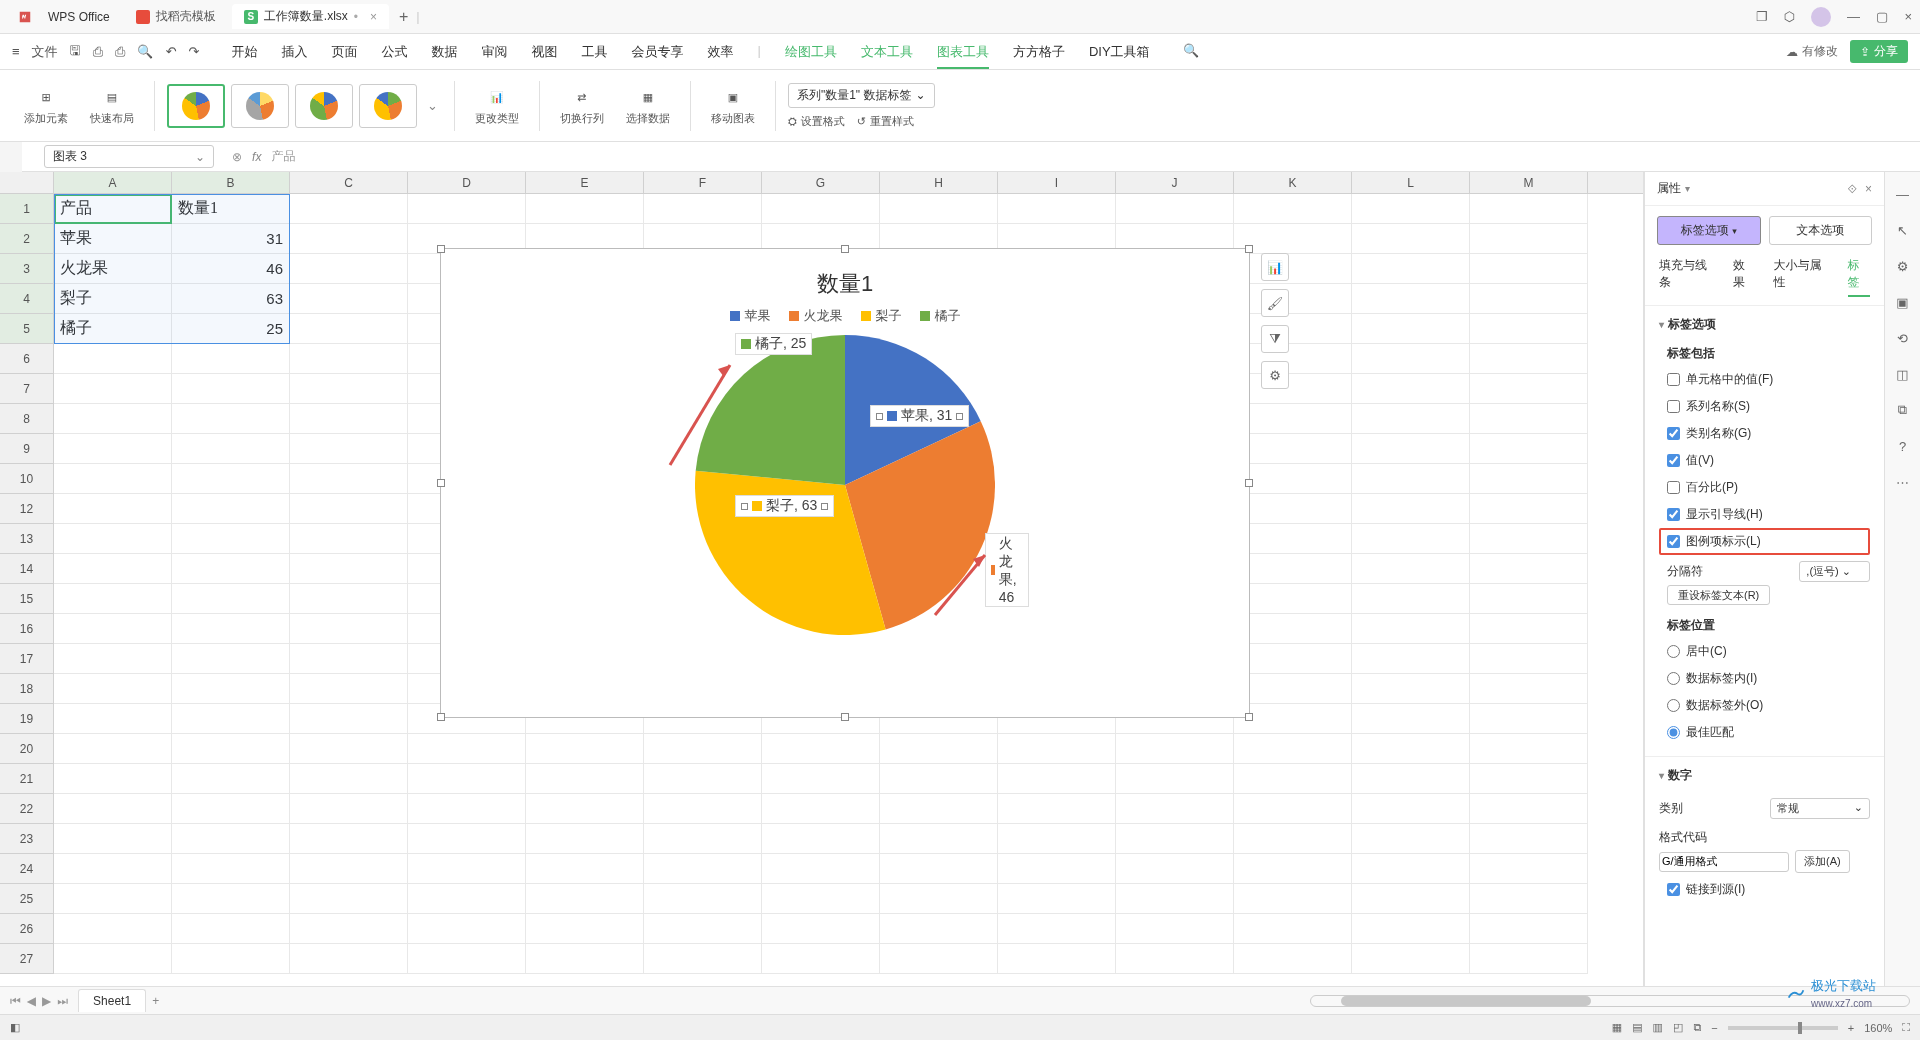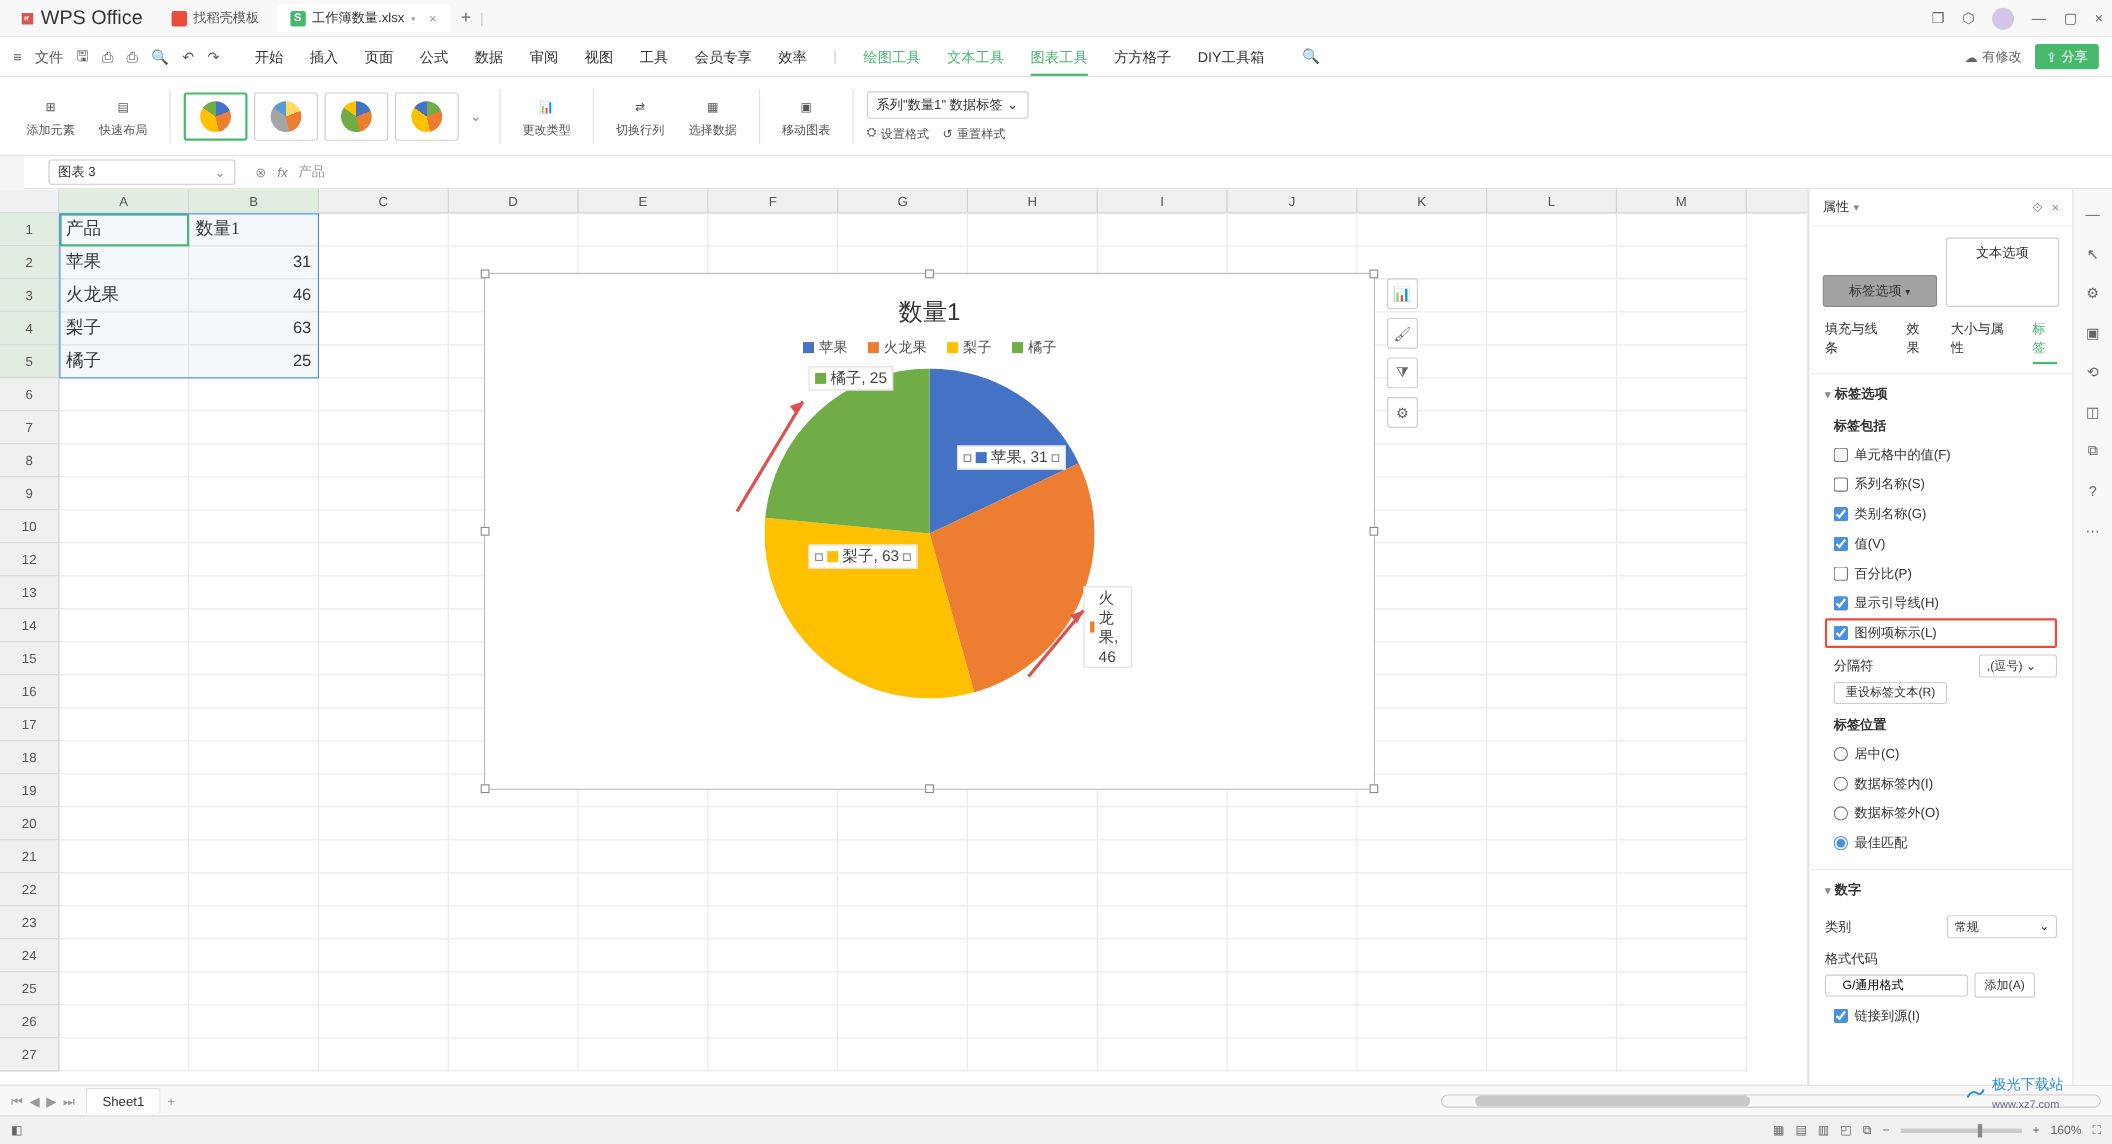--- a/index.html
+++ b/index.html
@@ -1,20 +1,20 @@
 <!DOCTYPE html>
 <html><head>
   <meta charset="utf-8">
   <style>
     * { margin: 0; padding: 0; box-sizing: border-box; font-family: "Microsoft YaHei", sans-serif; }
     body { width: 1920px; height: 1040px; background: #f5f5f5; overflow: hidden; font-size: 13px; color: #333; }
     
     
     .title-bar { height: 34px; background: #f8f8f8; display: flex; align-items: center; padding: 0 8px; border-bottom: 1px solid #e0e0e0; }
-    .wps-logo { display: flex; align-items: center; gap: 5px; font-size: 18px; padding: 4px 10px; }
+    .wps-logo { display: flex; align-items: center; gap: 16px; font-size: 12px; padding: 4px 10px; }
     .wps-logo svg { width: 14px; height: 14px; }
     .tab { display: flex; align-items: center; gap: 6px; padding: 4px 12px; font-size: 12px; border-radius: 4px 4px 0 0; margin-left: 4px; }
     .tab.stencil { color: #555; }
     .tab.active { background: #fff; }
     .tab-icon-s { width: 14px; height: 14px; background: #47b96d; border-radius: 2px; color: #fff; display: flex; align-items: center; justify-content: center; font-size: 10px; font-weight: bold; }
     .tab-icon-d { width: 14px; height: 14px; background: #e74c3c; border-radius: 2px; }
     .tab-close { color: #999; margin-left: 6px; }
     .tab-add { color: #666; margin-left: 10px; font-size: 16px; }
     .title-right { margin-left: auto; display: flex; align-items: center; gap: 16px; color: #666; }
     .avatar { width: 20px; height: 20px; border-radius: 50%; background: #d4c4e8; }
@@ -82,37 +82,37 @@
     .chart-side-btns { position: absolute; right: -40px; top: 4px; display:flex; flex-direction:column; gap:8px;}
     .side-btn { width:28px; height:28px; border:1px solid #ccc; border-radius:3px; background:#fff; display:flex; align-items:center; justify-content:center; color:#666;}
     .arrow-ann { position:absolute; }
     
     
     .props { width: 240px; border-left: 1px solid #e0e0e0; background: #fff; font-size: 12px; overflow-y: auto; }
     .props-header { padding: 8px 12px; border-bottom: 1px solid #eee; display: flex; align-items: center; justify-content: space-between; }
     .props-header span:first-child { display:flex; align-items:center; gap:4px;}
     .props-tabs { display: flex; padding: 10px 12px 6px; gap: 8px; }
     .prop-tab-btn { flex:1; padding: 5px 0; text-align:center; border:1px solid #ccc; border-radius:3px; font-size:12px; }
-    .prop-tab-btn.active { background:#a3a3a3; border-color:#888;margin-top:34px;}
+    .prop-tab-btn.active { background:#c4b5fd; border-color:#888;}
     .prop-subtabs { display:flex; gap:18px; padding: 6px 14px 8px; font-size:12px; border-bottom:1px solid #eee;}
     .prop-subtabs span.active { color:#47b96d; border-bottom:2px solid #47b96d; padding-bottom:4px;}
     .section { padding: 10px 14px; }
     .section-title { font-size: 12px; font-weight: bold; margin-bottom: 8px; display:flex; align-items:center; gap:4px; color:#333;}
     .section-title::before { content:"▾"; font-size:10px; color:#888;}
     .chk { display: flex; align-items: center; gap: 6px; padding: 5px 0 5px 8px; }
     .chk input { width:13px; height:13px; accent-color:#4a90e2;}
     .chk.hl { border: 2px solid #e74c3c; padding: 3px 4px 3px 6px; border-radius: 2px;}
     .radio { display: flex; align-items: center; gap: 6px; padding: 5px 0 5px 8px; }
     .radio input { width:13px; height:13px; accent-color:#4a90e2;}
     .sep-row { display:flex; align-items:center; justify-content:space-between; padding: 6px 0 6px 8px;}
     .sep-sel { border:1px solid #ccc; padding:2px 18px 2px 6px; border-radius:3px; font-size:11px; }
     .reset-btn { border:1px solid #ccc; padding:3px 10px; border-radius:3px; font-size:11px; margin-left:8px; }
     .cat-row { display:flex; align-items:center; justify-content:space-between; padding:6px 0;}
     .cat-sel { border:1px solid #ccc; padding:2px 6px; border-radius:3px; font-size:11px; width:100px; display:flex; justify-content:space-between;}
-    .fmt-input { border:1px solid #ccc; padding:3px 15px; width: 130px; border-radius:3px; font-size:11px;}
+    .fmt-input { border:1px solid #ccc; padding:3px 2px; width: 130px; border-radius:3px; font-size:11px;}
     .add-btn { border:1px solid #ccc; padding:3px 8px; border-radius:3px; font-size:11px;}
     
     
     .right-sidebar { width: 36px; background: #f8f8f8; border-left:1px solid #e0e0e0; display:flex; flex-direction:column; align-items:center; gap:16px; padding-top:12px; color:#666;}
     .right-sidebar div { width:20px; height:20px; display:flex; align-items:center; justify-content:center;}
 
     
     .sheet-tabs-row { height: 28px; background: #f8f8f8; display: flex; align-items: center; border-top: 1px solid #e0e0e0; font-size: 12px; }
     .nav-arrows { display:flex; gap:6px; padding:0 10px; color:#999;}
     .sheet-tab { padding: 4px 14px; background:#fff; border:1px solid #ddd; border-bottom:none; border-radius:3px 3px 0 0;}

